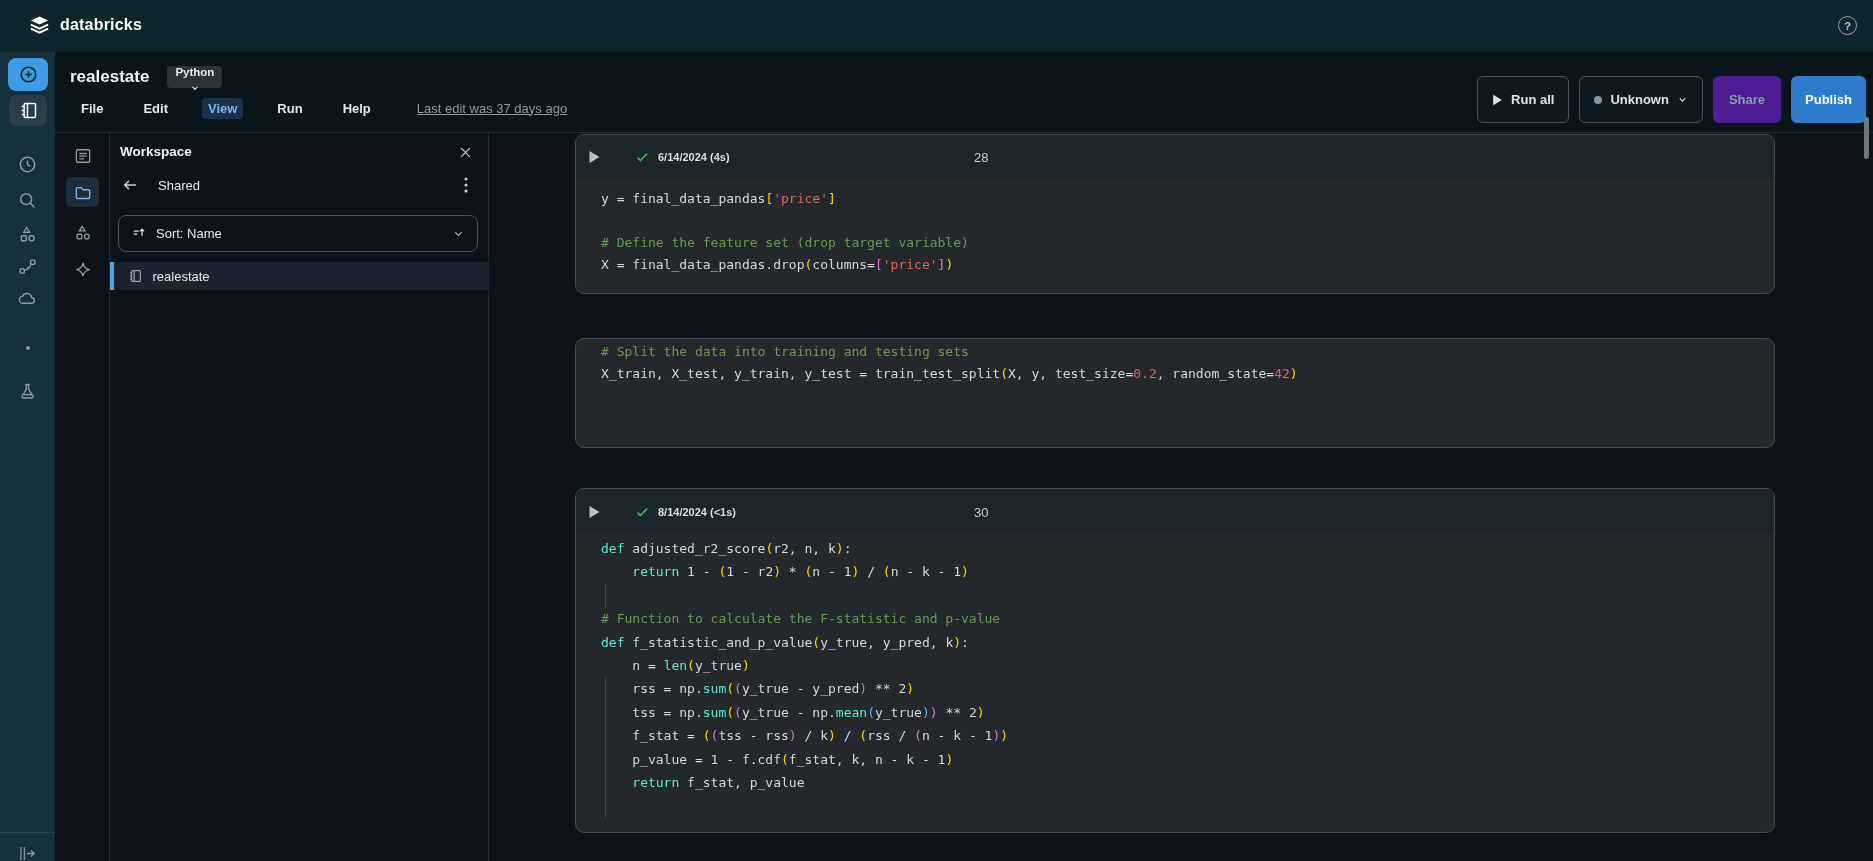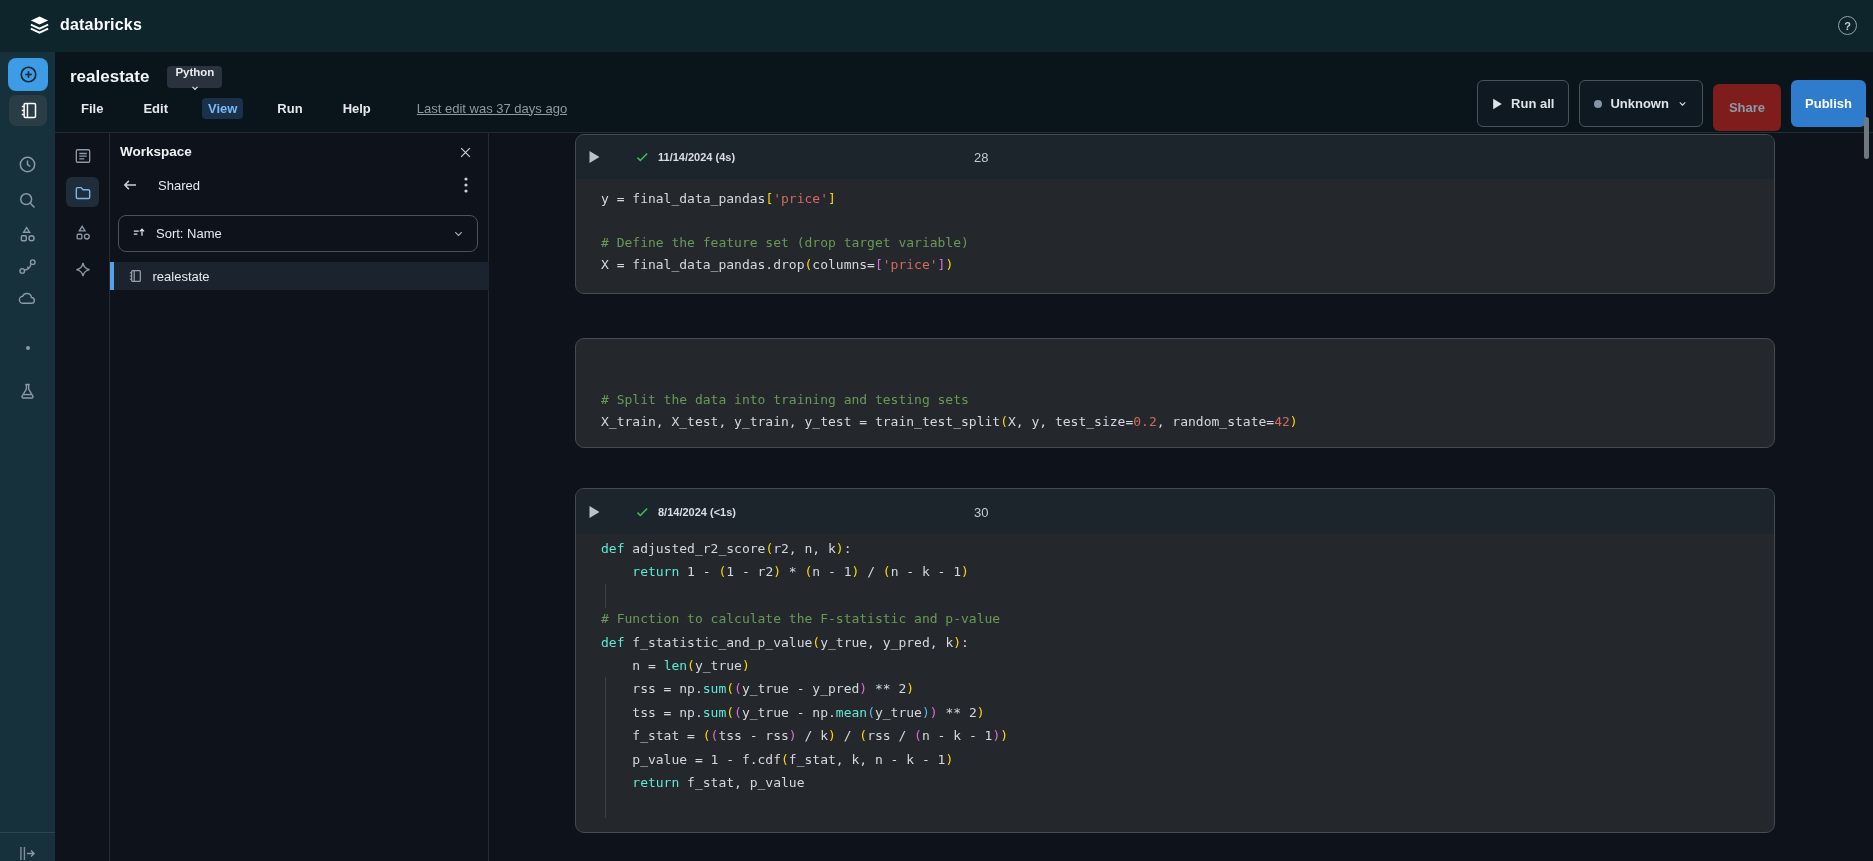--- a/index.html
+++ b/index.html
@@ -31,21 +31,21 @@
   .lang-badge { background:#2A333D; border-radius:4px; height:22px; padding:0 8px; display:flex; align-items:center; gap:5px;
                 color:#E8EBEE; font-size:11.5px; font-weight:700;flex-direction:column; }
   .menu-bar { left:20px; top:44px; height:24px; display:flex; align-items:center; gap:28px; }
   .menu-item { color:#E6EAED; font-size:13px; font-weight:600; cursor:default; padding:3px 6px; border-radius:4px; }
   .menu-item.active { color:#79B9F5; background:#1B3049; }
   .last-edit { color:#8E99A3; font-size:13px; text-decoration:underline; margin-left:12px; }
   .actions { right:7px; top:24px; display:flex; align-items:center; gap:10px; }
   .btn { height:47px; border-radius:6px; display:flex; align-items:center; justify-content:center; gap:8px;
          font-size:13px; font-weight:600; }
   .btn-outline { border:1px solid #49535D; background:#0E1922; color:#DEE3E7; padding:0 14px; }
-  .btn-share { background:#7f1d1d; color:#8C9BA9; padding:0 16px;margin-top:8px; }
+  .btn-share { background:#4c1d95; color:#8C9BA9; padding:0 16px; }
   .btn-publish { background:#2E7CCB; color:#FFFFFF; padding:0 14px; }
   .env-dot { width:8px; height:8px; border-radius:50%; background:#8595A3; }
 
   
   .strip { left:55px; top:133px; width:55px; height:728px; background:#0D121B; border-right:1px solid #242C35; }
   .strip-ico { position:absolute; left:17px; width:21px; height:21px; display:flex; align-items:center; justify-content:center; }
   .strip-active-bg { position:absolute; left:11px; top:44px; width:33px; height:30px; background:#1F2C3A; border-radius:6px; }
 
   
   .panel { left:110px; top:133px; width:379px; height:728px; background:#0D121B; border-right:1px solid #242C35; }
@@ -320,33 +320,33 @@
           <span class="cell-play">
             <svg width="13" height="14" viewBox="0 0 12 14">
               <path d="M1 1l10 6-10 6z" fill="#BAC3CB"></path>
             </svg>
           </span>
           <span class="cell-check">
             <svg width="15" height="15" viewBox="0 0 24 24" fill="none" stroke="#3FBF63" stroke-width="2.4">
               <path d="M4 13l4.5 4.5L19.5 6.5"></path>
             </svg>
           </span>
-          <span class="cell-ts">11/14/2024 (4s)</span>
+          <span class="cell-ts">6/14/2024 (4s)</span>
           <span class="cell-num">28</span>
         </div>
         <div class="cell-code" style="height: 116px; padding-top: 9px;">
           <div class="code-line" style="height: 22px; line-height: 22px;"><span class="t-p">y = final_data_pandas</span><span class="t-b1">[</span><span class="t-s">'price'</span><span class="t-b1">]</span></div>
           <div class="code-line" style="height: 22px; line-height: 22px;">&nbsp;</div>
           <div class="code-line" style="height: 22px; line-height: 22px;"><span class="t-c"># Define the feature set (drop target variable)</span></div>
           <div class="code-line" style="height: 22px; line-height: 22px;"><span class="t-p">X = final_data_pandas.drop</span><span class="t-b1">(</span><span class="t-p">columns=</span><span class="t-b2">[</span><span class="t-s">'price'</span><span class="t-b2">]</span><span class="t-b1">)</span></div>
         </div>
       </div>
       <div class="cell" style="top: 205px; height: 110px;">
         <div class="cell-code" style="height: 66px; padding-top: 2px;">
-          <div class="code-line" style="height: 22px; line-height: 22px; margin-top: 48px;"><span class="t-c"># Split the data into training and testing sets</span></div>
+          <div class="code-line" style="height: 22px; line-height: 22px;"><span class="t-c"># Split the data into training and testing sets</span></div>
           <div class="code-line" style="height: 22px; line-height: 22px;"><span class="t-p">X_train, X_test, y_train, y_test = train_test_split</span><span class="t-b1">(</span><span class="t-p">X, y, test_size=</span><span class="t-n">0.2</span><span class="t-p">, random_state=</span><span class="t-n">42</span><span class="t-b1">)</span></div>
         </div>
       </div>
       <div class="cell" style="top: 355px; height: 345px;">
         <div class="cell-header" style="height: 45px;">
           <span class="cell-play">
             <svg width="13" height="14" viewBox="0 0 12 14">
               <path d="M1 1l10 6-10 6z" fill="#BAC3CB"></path>
             </svg>
           </span>

